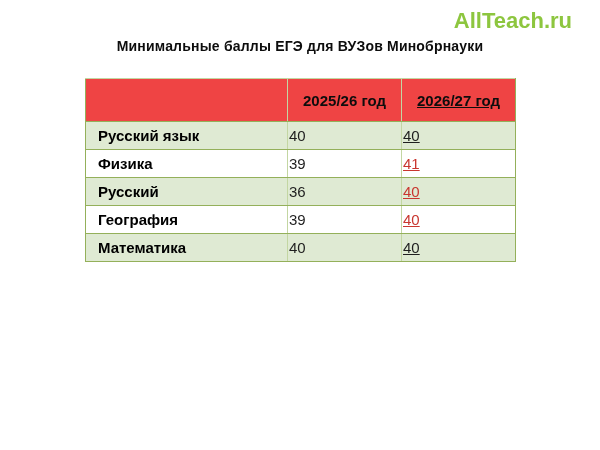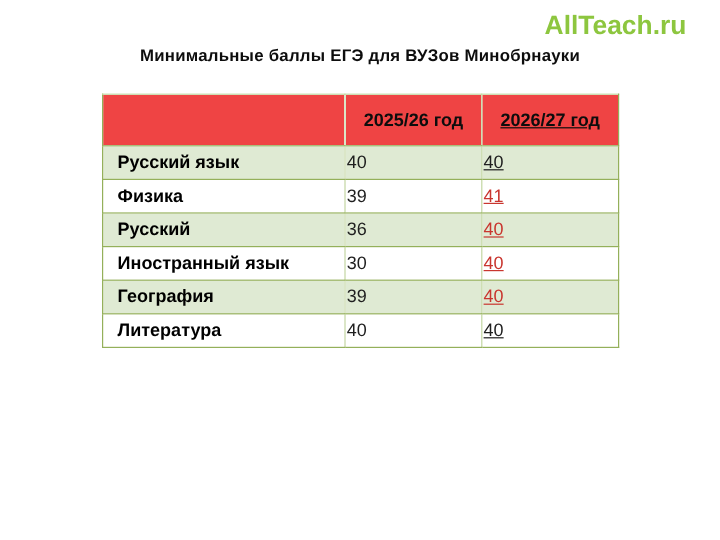--- a/index.html
+++ b/index.html
@@ -106,30 +106,25 @@
           <td class="subject">Физика</td>
           <td class="score">39</td>
           <td class="score changed">41</td>
         </tr>
         <tr>
           <td class="subject">Русский</td>
           <td class="score">36</td>
           <td class="score changed">40</td>
         </tr>
         <tr>
-          <td class="subject">Иностранный язык</td>
-          <td class="score">30</td>
-          <td class="score changed">40</td>
-        </tr>
-        <tr>
           <td class="subject">География</td>
           <td class="score">39</td>
           <td class="score changed">40</td>
         </tr>
         <tr>
-          <td class="subject">Литература</td>
+          <td class="subject">Математика</td>
           <td class="score">40</td>
           <td class="score">40</td>
         </tr>
       </tbody>
   </table>
 
 </div>
 
 </body></html>

